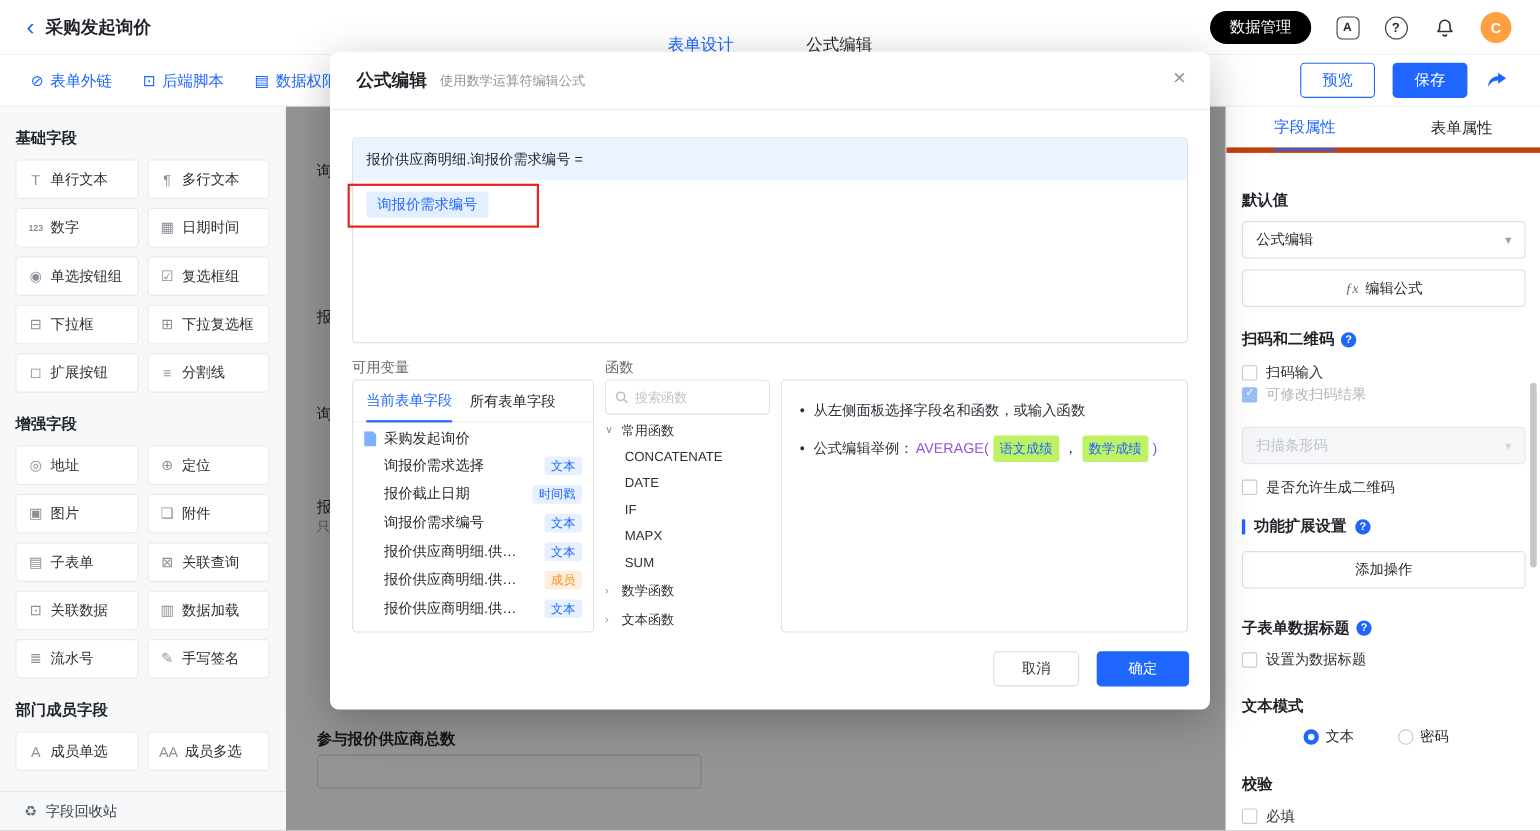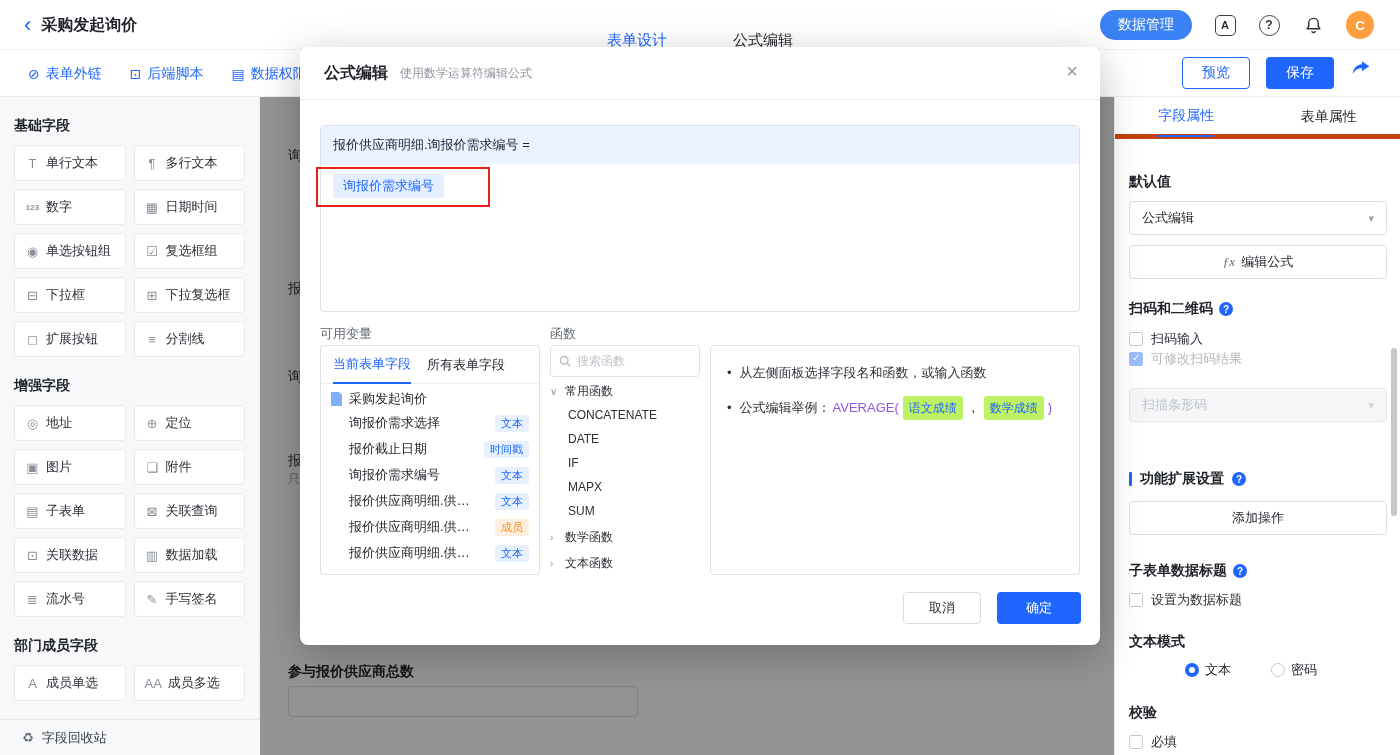--- a/index.html
+++ b/index.html
@@ -9,32 +9,32 @@
 
   
   .header { position:absolute; left:0; top:0; width:1400px; height:50px; background:#fff; border-bottom:1px solid #f0f1f3; z-index:3; }
   .header-left { position:absolute; left:24px; top:0; height:50px; display:flex; align-items:center; gap:10px; }
   .back { color:#1f66ff; font-size:22px; line-height:1; cursor:pointer; }
   .app-title { font-size:16px; font-weight:600; color:#1f2329; }
   .header-tabs { position:absolute; left:50%; transform:translateX(-50%); top:0; height:50px; display:flex; align-items:flex-end; gap:66px; }
   .htab { font-size:15px; color:#1f2329; cursor:pointer; }
   .htab.active { color:#1f66ff; font-weight:500; }
   .header-right { position:absolute; right:26px; top:0; height:50px; display:flex; align-items:center; gap:22px; }
-  .btn-green { height:30px; padding:0 18px; border-radius:16px; background:#3b82f6; color:#fff; font-size:14px; display:flex; align-items:center; border:none; cursor:pointer; }
+  .btn-green { height:30px; padding:0 18px; border-radius:16px; background:#000000; color:#fff; font-size:14px; display:flex; align-items:center; border:none; cursor:pointer; }
   .hicon { width:22px; height:22px; display:flex; align-items:center; justify-content:center; color:#2b2f36; cursor:pointer; }
   .translate-box { width:21px; height:21px; border:1.6px solid #3b4048; border-radius:5px; font-size:11px; font-weight:700; display:flex; align-items:center; justify-content:center; }
   .help-circle { width:21px; height:21px; border:1.6px solid #3b4048; border-radius:50%; font-size:12px; font-weight:700; display:flex; align-items:center; justify-content:center; }
   .avatar { width:28px; height:28px; border-radius:50%; background:#ff9f40; color:#fff; font-size:13px; font-weight:600; display:flex; align-items:center; justify-content:center; cursor:pointer; }
 
   
   .subheader { position:absolute; left:0; top:50px; width:1400px; height:47px; background:#fff; border-bottom:1px solid #ebedf0; z-index:2; }
   .sub-links { position:absolute; left:28px; top:0; height:47px; display:flex; align-items:center; gap:28px; }
   .slink { color:#1f66ff; font-size:14px; display:flex; align-items:center; gap:6px; cursor:pointer; }
   .slink .ic { font-size:14px; }
-  .sub-right { position:absolute; right:28px; top:7px; display:flex; align-items:flex-start; gap:16px; }
+  .sub-right { position:absolute; right:28px; top:7px; display:flex; align-items:center; gap:16px; }
   .btn-outline-blue { height:32px; width:68px; border:1px solid #1f66ff; color:#1f66ff; background:#fff; border-radius:4px; font-size:14px; cursor:pointer; }
   .btn-blue { height:32px; width:68px; border:none; color:#fff; background:#1f66ff; border-radius:4px; font-size:14px; cursor:pointer; }
   .share-ic { width:22px; height:22px; cursor:pointer; }
 
   
   .sidebar { position:absolute; left:0; top:97px; width:260px; height:658px; background:#f7f8fa; border-right:1px solid #ebedf0; padding:0 14px; z-index:2; }
   .sec-title { font-size:14px; font-weight:700; color:#1f2329; margin-top:20px; }
   .field-grid { display:grid; grid-template-columns:1fr 1fr; gap:8px; margin-top:10px; }
   .field-item { height:36px; background:#fff; border:1px solid #e7e9ec; border-radius:4px; display:flex; align-items:center; padding-left:10px; font-size:13px; color:#2b2f36; cursor:grab; overflow:hidden; white-space:nowrap; }
   .field-item .fic { color:#8a9099; margin-right:6px; font-size:13px; min-width:15px; text-align:center; flex:none; }
@@ -327,20 +327,24 @@
       <span>扫码输入</span>
     </div>
     <div class="pitem cbrow disabled" style="top:253px">
       <span class="cb checked-disabled"></span>
       <span>可修改扫码结果</span>
     </div>
     <div class="pitem pselect disabled" style="top:291px">
       <span>扫描条形码</span>
       <span class="chev">▾</span>
     </div>
+    <div class="pitem cbrow" style="top:337px">
+      <span class="cb"></span>
+      <span>是否允许生成二维码</span>
+    </div>
 
     <div class="pitem sechead" style="top:373px">
       <span class="bluebar"></span>
       <span>功能扩展设置</span>
       <span class="qmark">?</span>
     </div>
     <div class="pitem pbtn" style="top:404px">
       <span>添加操作</span>
     </div>
 

